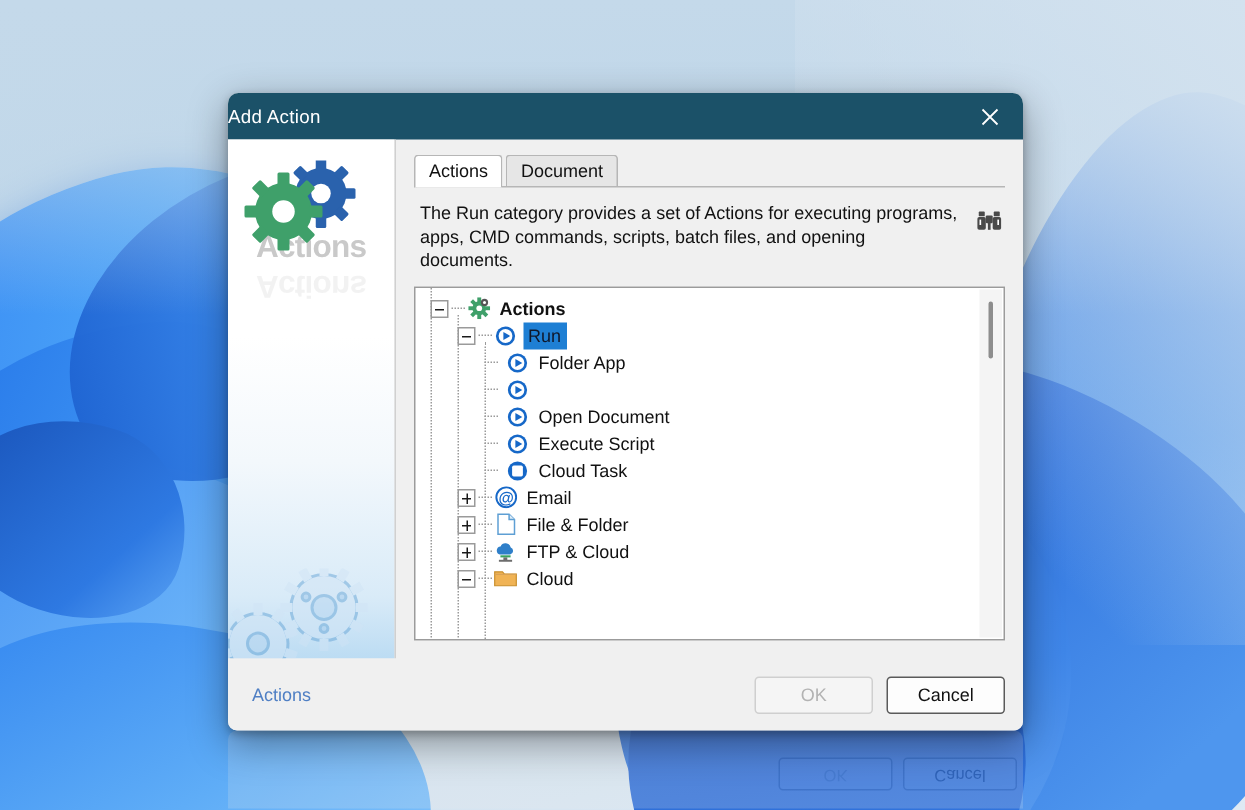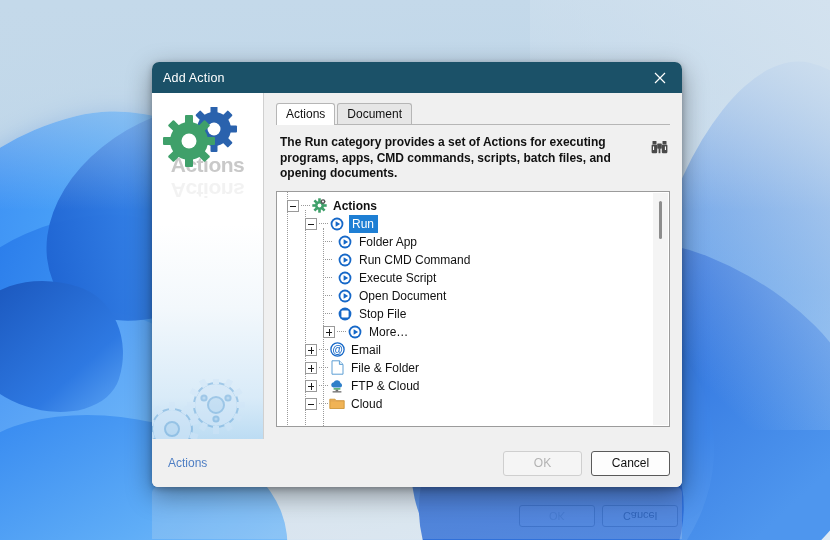--- a/index.html
+++ b/index.html
@@ -162,21 +162,20 @@
     overflow: hidden;
     display: flex;
     flex-direction: column;
   }
 
   #titlebar {
     height: 31px;
     background: #1b5168;
     display: flex;
     align-items: center;
-    padding-left: 11px;
     flex: none;
     position: relative;
   }
   #title-text {
     color: #ffffff;
     font-size: 12.5px;
     letter-spacing: .2px;
   }
   #close-button {
     position: absolute;
@@ -281,21 +280,21 @@
   #description {
     font-size: 12px;
     color: #111;
     line-height: 15.5px;
     padding: 10px 0 9px 4px;
     display: flex;
     align-items: flex-start;
     justify-content: space-between;
     gap: 8px;
   }
-  #description-text { max-width: 360px; font-weight: bold; }
+  #description-text { max-width: 360px; }
   #binoculars-button {
     flex: none;
     width: 22px; height: 20px;
     display: flex; align-items: center; justify-content: center;
     cursor: pointer;
     margin-top: 2px;
   }
 
   
   #tree-wrap {
@@ -322,21 +321,21 @@
     white-space: nowrap;
     position: relative;
   }
   .node .label {
     padding: 0 2px;
     line-height: 16px;
   }
   .node.root > .label { font-weight: 700; }
   .node.selected > .label {
     background: #1e7fd4;
-    color: #ffffff;
+    color: #0f172a;
     padding: 1px 4px 1px 3px;
   }
   .expander {
     width: 12px; height: 12px;
     flex: none;
     border: 1px solid #9a9a9a;
     background: #fff;
     position: relative;
     margin-right: 2px;
     cursor: pointer;
@@ -641,72 +640,58 @@
               <span class="indent" style="width: 40px;"></span>
               <span class="dots"></span>
               <span style="width: 4px; flex: 0 0 auto;"></span>
               <span class="icon">
                 <svg width="14" height="14" viewBox="0 0 14 14">
                   <circle cx="7" cy="7" r="6.4" fill="#1668c8"></circle>
                   <circle cx="7" cy="7" r="4.6" fill="#ffffff"></circle>
                   <path d="M5.6 4.3 L10.2 7 L5.6 9.7 Z" fill="#1668c8"></path>
                 </svg>
               </span>
-              <span class="label">Run CMD Command</span>
             </div>
             <div class="node">
               <span class="indent" style="width: 40px;"></span>
               <span class="dots"></span>
               <span style="width: 4px; flex: 0 0 auto;"></span>
               <span class="icon">
                 <svg width="14" height="14" viewBox="0 0 14 14">
                   <circle cx="7" cy="7" r="6.4" fill="#1668c8"></circle>
                   <circle cx="7" cy="7" r="4.6" fill="#ffffff"></circle>
                   <path d="M5.6 4.3 L10.2 7 L5.6 9.7 Z" fill="#1668c8"></path>
                 </svg>
               </span>
-              <span class="label">Execute Script</span>
+              <span class="label">Open Document</span>
             </div>
             <div class="node">
               <span class="indent" style="width: 40px;"></span>
               <span class="dots"></span>
               <span style="width: 4px; flex: 0 0 auto;"></span>
               <span class="icon">
                 <svg width="14" height="14" viewBox="0 0 14 14">
                   <circle cx="7" cy="7" r="6.4" fill="#1668c8"></circle>
                   <circle cx="7" cy="7" r="4.6" fill="#ffffff"></circle>
                   <path d="M5.6 4.3 L10.2 7 L5.6 9.7 Z" fill="#1668c8"></path>
                 </svg>
               </span>
-              <span class="label">Open Document</span>
+              <span class="label">Execute Script</span>
             </div>
             <div class="node">
               <span class="indent" style="width: 40px;"></span>
               <span class="dots"></span>
               <span style="width: 4px; flex: 0 0 auto;"></span>
               <span class="icon">
                 <svg width="14" height="14" viewBox="0 0 14 14">
                   <circle cx="7" cy="7" r="6.4" fill="#1668c8"></circle>
                   <rect x="3.4" y="3.4" width="7.2" height="7.2" rx="1.1" fill="#ffffff"></rect>
                 </svg>
               </span>
-              <span class="label">Stop File</span>
-            </div>
-            <div class="node">
-              <span class="indent" style="width: 40px;"></span>
-              <span class="expander plus"></span>
-              <span class="dots"></span>
-              <span class="icon">
-                <svg width="14" height="14" viewBox="0 0 14 14">
-                  <circle cx="7" cy="7" r="6.4" fill="#1668c8"></circle>
-                  <circle cx="7" cy="7" r="4.6" fill="#ffffff"></circle>
-                  <path d="M5.6 4.3 L10.2 7 L5.6 9.7 Z" fill="#1668c8"></path>
-                </svg>
-              </span>
-              <span class="label">More…</span>
+              <span class="label">Cloud Task</span>
             </div>
             <div class="node">
               <span class="indent" style="width: 22px;"></span>
               <span class="expander plus"></span>
               <span class="dots"></span>
               <span class="icon">
                 <svg width="15" height="15" viewBox="0 0 15 15">
                   <circle cx="7.5" cy="7.5" r="6.6" fill="none" stroke="#1668c8" stroke-width="1.3"></circle>
                   <text x="7.5" y="11" font-family="Liberation Sans, sans-serif" font-size="10.5" font-weight="bold" fill="#1668c8" text-anchor="middle">@</text>
                 </svg>

